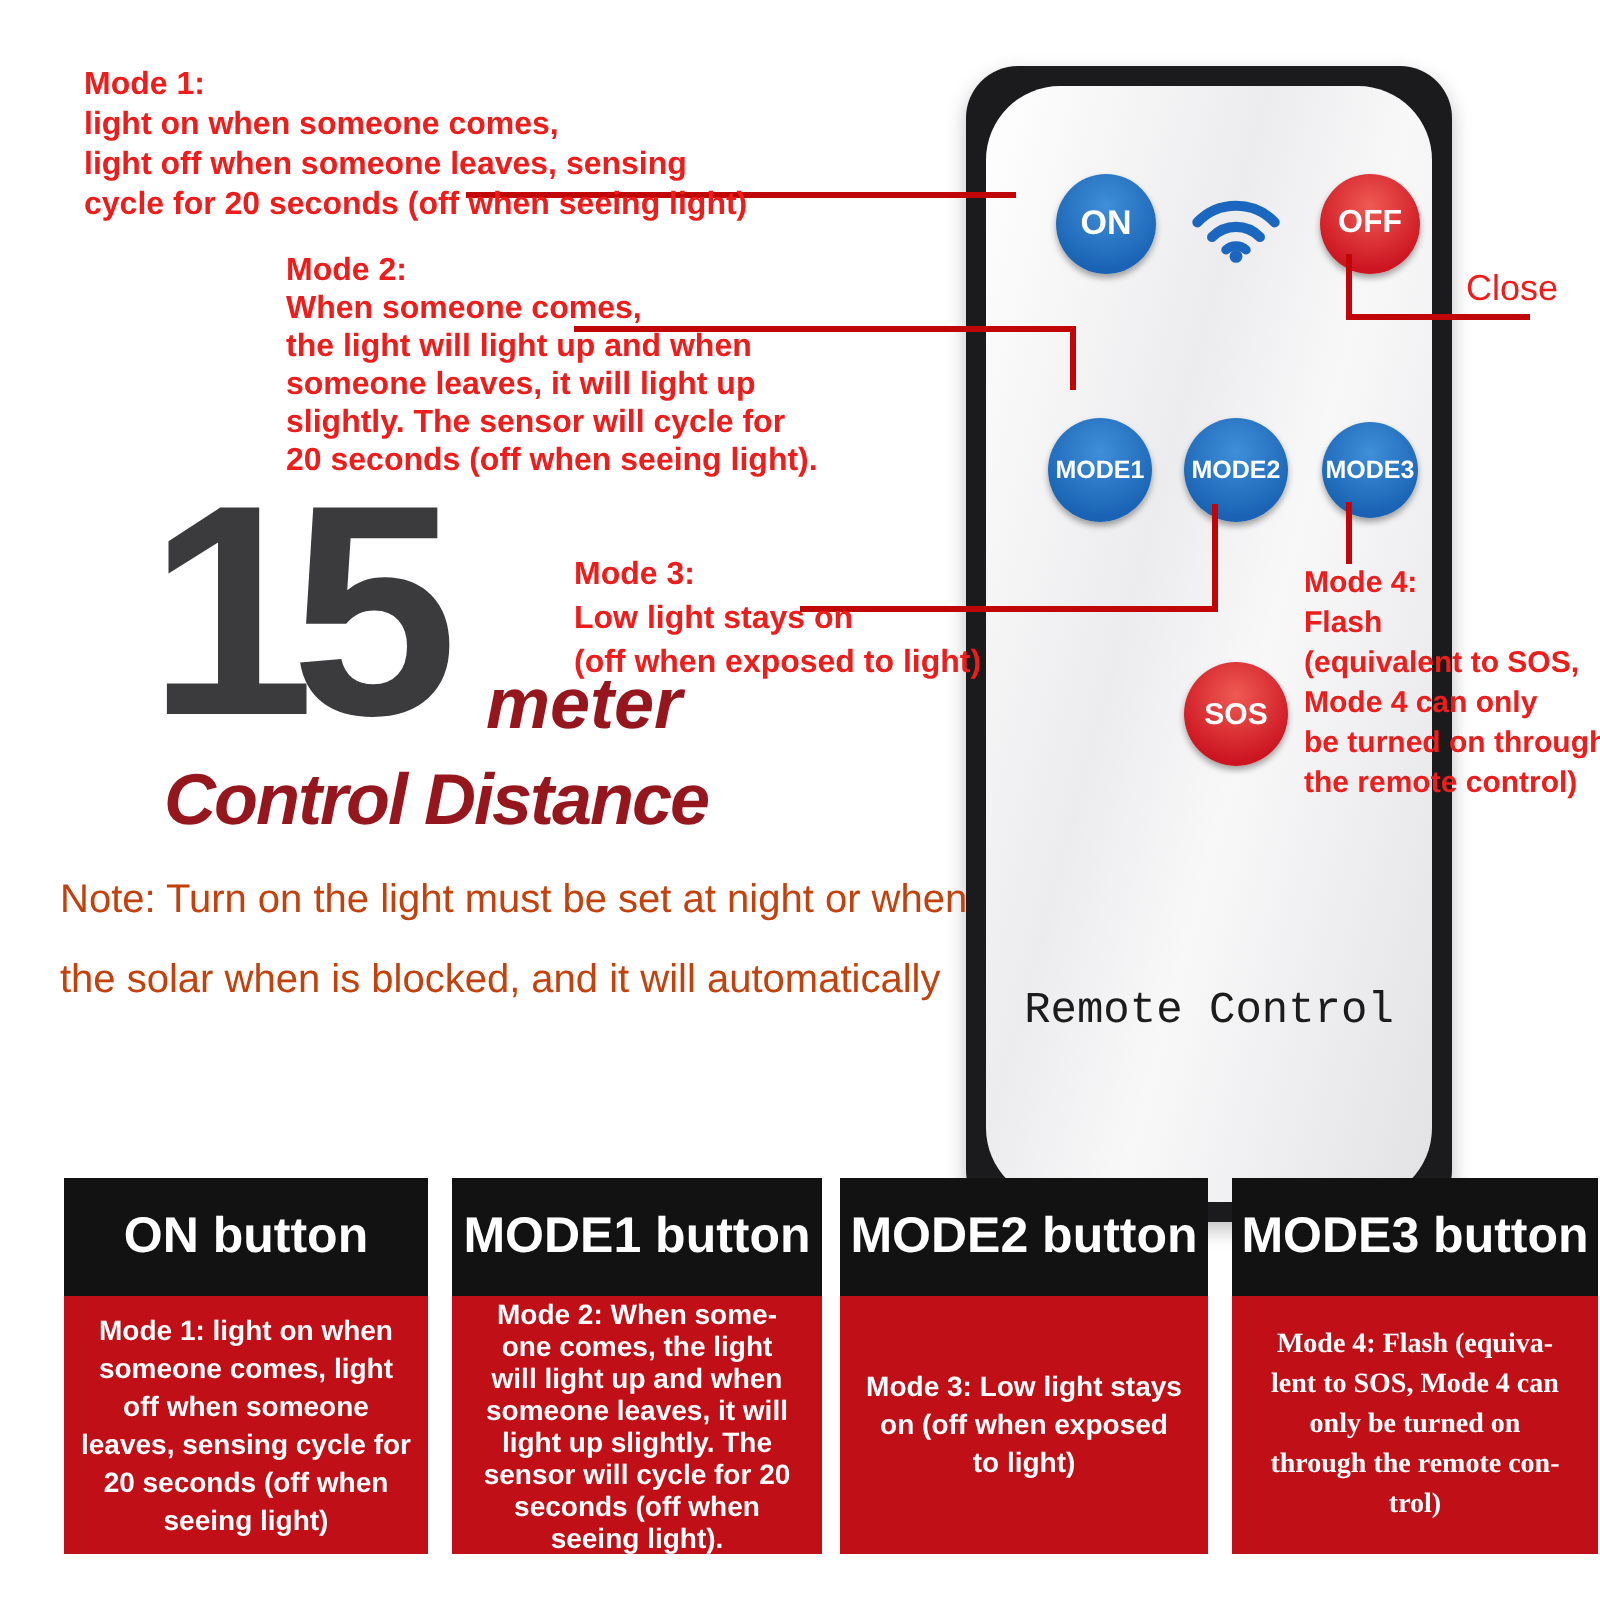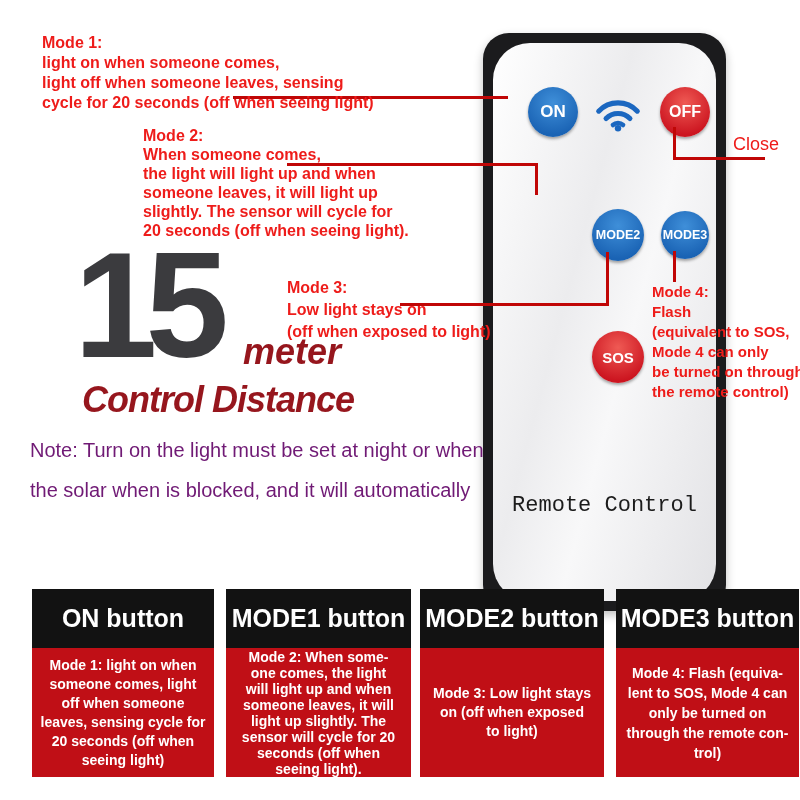--- a/index.html
+++ b/index.html
@@ -29,21 +29,21 @@
   
   #big-number{position:absolute;left:74px;top:230px;font-size:150px;font-weight:bold;
               letter-spacing:-12px;line-height:1;color:#3b3b3e;z-index:2;}
   #meter-label{position:absolute;left:243px;top:331px;font-size:36px;font-weight:bold;
                font-style:italic;color:#96161d;z-index:2;}
   #distance-label{position:absolute;left:82px;top:379px;font-size:36px;font-weight:bold;
                   font-style:italic;letter-spacing:-1px;color:#96161d;z-index:2;}
 
   
   #note-block{position:absolute;left:30px;top:430px;font-size:20px;line-height:40px;
-              color:#701a75;z-index:2;}
+              color:#c2410c;z-index:2;}
   #note-block div{white-space:nowrap;}
 
   
   #remote{position:absolute;left:483px;top:33px;width:243px;height:578px;background:#1b1b1d;
           border-radius:26px;box-shadow:0 4px 10px rgba(0,0,0,0.25);z-index:1;}
   #remote-panel{position:absolute;left:10px;top:10px;right:10px;bottom:10px;border-radius:37px;
           background:linear-gradient(105deg,#ffffff 0%,#ececee 38%,#f8f8f9 58%,#e2e2e5 100%);}
   .rbtn{position:absolute;border-radius:50%;display:flex;align-items:center;justify-content:center;
         color:#fff;font-weight:bold;box-shadow:0 2px 3px rgba(0,0,0,0.35);}
   .blue{background:radial-gradient(circle at 50% 32%,#3f8fd9,#1a63b4 75%);}
@@ -64,21 +64,21 @@
               display:flex;align-items:center;justify-content:center;}
   .col-body{height:129px;background:#c00f16;color:#ffffff;font-weight:bold;font-size:14px;
             display:flex;flex-direction:column;align-items:center;justify-content:center;
             text-align:center;line-height:19px;}
   .col-body div{white-space:nowrap;text-align:center;}
   #col-1{left:16px; width:182px;}
   #col-2{left:210px;width:185px;}
   #col-3{left:404px;width:184px;}
   #col-4{left:600px;width:183px;}
   #col-2 .col-body{line-height:16px;}
-  #col-4 .col-body{line-height:20px;}
+  #col-4 .col-body{line-height:20px;font-family:Liberation Serif, serif;}
 </style>
 </head>
 <body>
 
 <div id="stage">
 
   <div id="mode1-note" class="anno">
     <div>Mode 1:</div>
     <div>light on when someone comes,</div>
     <div>light off when someone leaves, sensing</div>
@@ -134,20 +134,21 @@
       <div id="btn-on" class="rbtn blue">ON</div>
 
       <svg id="wifi" viewBox="0 0 100 80">
         <path d="M8 36 A58 58 0 0 1 92 36" fill="none" stroke="#1b67c0" stroke-width="11" stroke-linecap="round"></path>
         <path d="M24 52 A36 36 0 0 1 76 52" fill="none" stroke="#1b67c0" stroke-width="11" stroke-linecap="round"></path>
         <path d="M39 66 A16 16 0 0 1 61 66" fill="none" stroke="#1b67c0" stroke-width="10" stroke-linecap="round"></path>
         <circle cx="50" cy="73" r="7" fill="#1b67c0"></circle>
       </svg>
 
       <div id="btn-off" class="rbtn red">OFF</div>
+      <div id="btn-mode1" class="rbtn blue">MODE1</div>
       <div id="btn-mode2" class="rbtn blue">MODE2</div>
       <div id="btn-mode3" class="rbtn blue">MODE3</div>
       <div id="btn-sos" class="rbtn red">SOS</div>
       <div id="remote-label">Remote Control</div>
     </div>
   </div>
 
   <div id="col-1" class="col">
     <div class="col-header">ON button</div>
     <div class="col-body">

